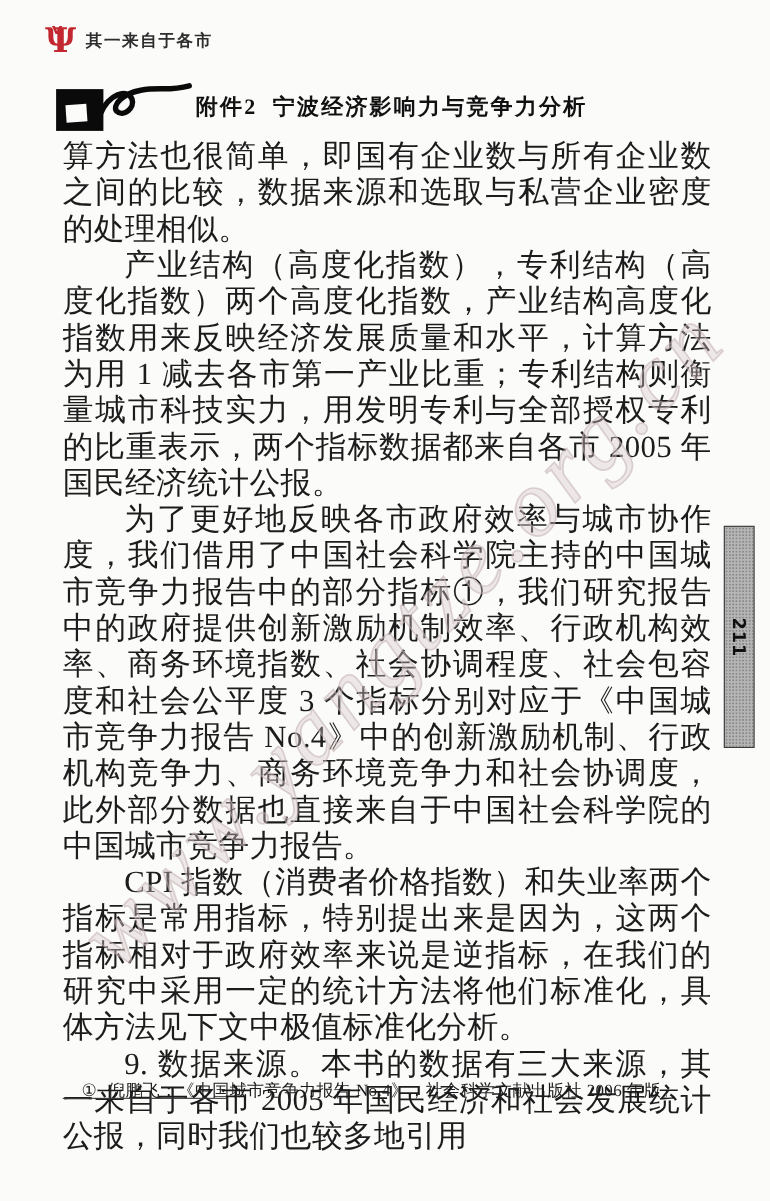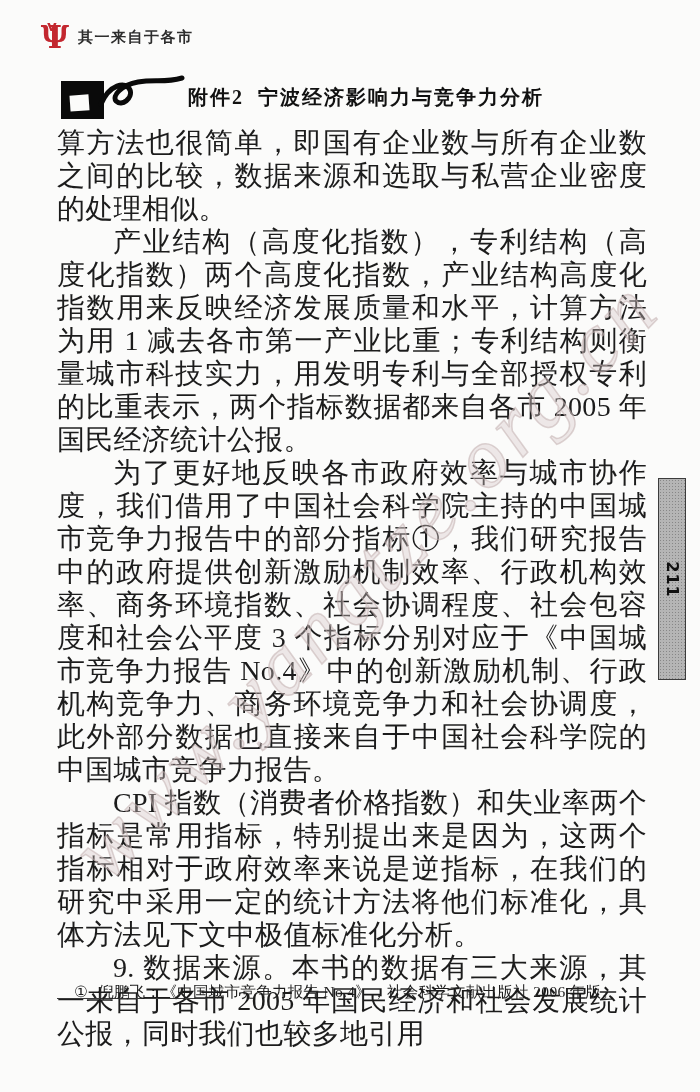--- a/index.html
+++ b/index.html
@@ -24,21 +24,21 @@
     position: absolute; top: -3px; left: 7px;
     font-size: 15px; font-weight: bold; color: #c3272f;
     font-family: "DejaVu Sans", sans-serif; transform: scaleY(0.9);
   }
   .brand-name {
     font-family: "Liberation Sans", "DejaVu Sans", sans-serif;
     font-size: 15px; font-weight: bold; color: #2d2d2d; letter-spacing: 1.5px;
   }
 
   
-  .chapter-header { position: absolute; top: 72px; left: 60px; width: 600px; height: 52px; }
+  .chapter-header { position: absolute; top: 72px; left: 50px; width: 600px; height: 52px; }
   .chapter-glyph { position: absolute; left: 0; top: 0; }
   .chapter-title {
     position: absolute; left: 128px; top: 12px;
     font-size: 20px; font-weight: bold; color: #111;
     letter-spacing: 2px; white-space: nowrap;
   }
   .chapter-label { margin-right: 14px; }
 
   
   .text-block {

